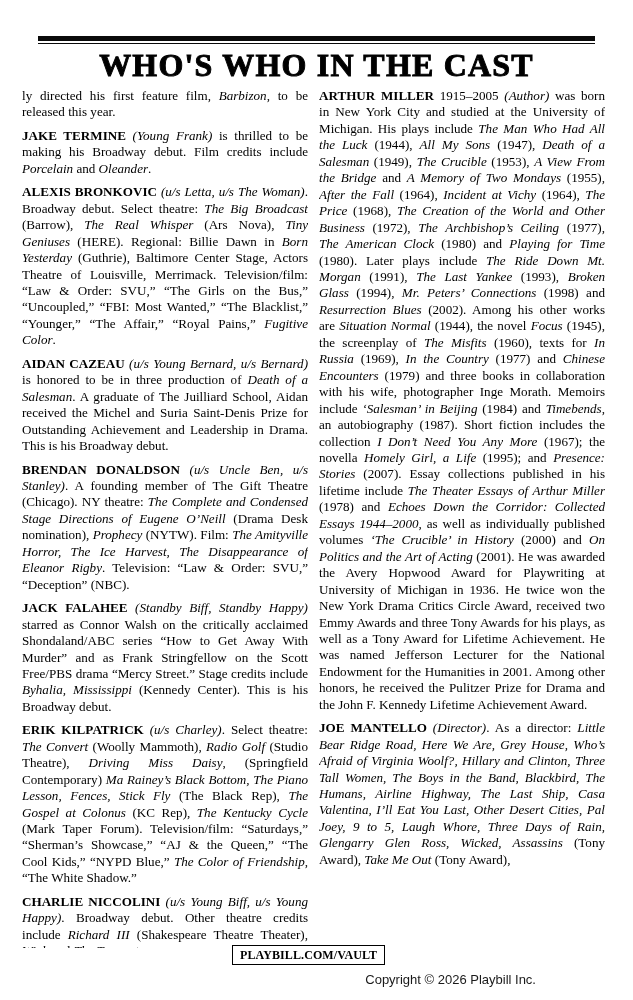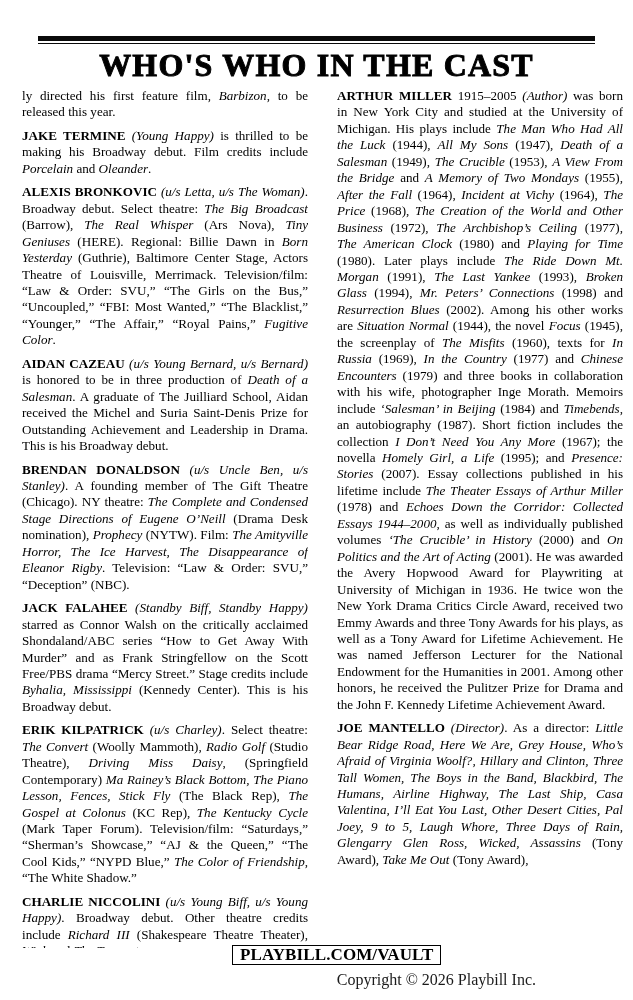--- a/index.html
+++ b/index.html
@@ -64,21 +64,21 @@
   }
 
   
   .columns {
     position: absolute;
     left: 22px;
     top: 88px;
     width: 589px;
     height: 860px;
     display: flex;
-    gap: 29px;
+    gap: 11px;
   }
   .col {
     width: 286px;
     flex: 0 0 286px;
     font-size: 13.1px;
     line-height: 16.45px;
     text-align: justify;
     text-justify: inter-word;
     hyphens: none;
     overflow: hidden;
@@ -102,33 +102,33 @@
 
   
   .vault-badge {
     position: absolute;
     left: 232px;
     top: 945px;
     border: 1.5px solid #000;
     padding: 1.5px 7px 2px 7px;
     font-family: "Liberation Serif", "DejaVu Serif", serif;
     font-weight: bold;
-    font-size: 17px;
+    font-size: 12px;
     line-height: 14px;
     letter-spacing: 0.1px;
     background: #fff;
     white-space: nowrap;
   }
 
   .copyright {
     position: absolute;
     right: 10px;
     top: 972px;
-    font-family: Liberation Serif, serif;
-    font-size: 16px;
+    font-family: Liberation Sans, sans-serif;
+    font-size: 13px;
     line-height: 15px;
     color: #1a1a1a;
     white-space: nowrap;
   }
 </style>
 </head>
 <body>
 
 <div class="page">
 
@@ -139,21 +139,21 @@
   </div>
 
   <div class="masthead">WHO'S WHO IN THE CAST</div>
 
   <div class="columns">
 
     <div class="col">
 
       <p><span>ly directed his first feature film, </span><span class="it">Barbizon</span><span>, to be released this year.</span></p>
 
-      <p><span class="nm">JAKE TERMINE</span> <span class="it">(Young Happy)</span><span> is thrilled to be making his Broadway debut. Film credits include </span><span class="it">Porcelain</span><span> and </span><span class="it">Oleander</span><span>.</span></p>
+      <p><span class="nm">JAKE TERMINE</span> <span class="it">(Young Frank)</span><span> is thrilled to be making his Broadway debut. Film credits include </span><span class="it">Porcelain</span><span> and </span><span class="it">Oleander</span><span>.</span></p>
 
       <p><span class="nm">ALEXIS BRONKOVIC</span> <span class="it">(u/s Letta, u/s The Woman)</span><span>. Broadway debut. Select theatre: </span><span class="it">The Big Broadcast</span><span> (Barrow), </span><span class="it">The Real Whisper</span><span> (Ars Nova), </span><span class="it">Tiny Geniuses</span><span> (HERE). Regional: Billie Dawn in </span><span class="it">Born Yesterday</span><span> (Guthrie), Baltimore Center Stage, Actors Theatre of Louisville, Merrimack. Television/film: “Law &amp; Order: SVU,” “The Girls on the Bus,” “Uncoupled,” “FBI: Most Wanted,” “The Blacklist,” “Younger,” “The Affair,” “Royal Pains,” </span><span class="it">Fugitive Color</span><span>.</span></p>
 
       <p><span class="nm">AIDAN CAZEAU</span> <span class="it">(u/s Young Bernard, u/s Bernard)</span><span> is honored to be in three production of </span><span class="it">Death of a Salesman</span><span>. A graduate of The Juilliard School, Aidan received the Michel and Suria Saint-Denis Prize for Outstanding Achievement and Leadership in Drama. This is his Broadway debut.</span></p>
 
       <p><span class="nm">BRENDAN DONALDSON</span> <span class="it">(u/s Uncle Ben, u/s Stanley)</span><span>. A founding member of The Gift Theatre (Chicago). NY theatre: </span><span class="it">The Complete and Condensed Stage Directions of Eugene O’Neill</span><span> (Drama Desk nomination), </span><span class="it">Prophecy</span><span> (NYTW). Film: </span><span class="it">The Amityville Horror, The Ice Harvest, The Disappearance of Eleanor Rigby</span><span>. Television: “Law &amp; Order: SVU,” “Deception” (NBC).</span></p>
 
       <p><span class="nm">JACK FALAHEE</span> <span class="it">(Standby Biff, Standby Happy)</span><span> starred as Connor Walsh on the critically acclaimed Shondaland/ABC series “How to Get Away With Murder” and as Frank Stringfellow on the Scott Free/PBS drama “Mercy Street.” Stage credits include </span><span class="it">Byhalia, Mississippi</span><span> (Kennedy Center). This is his Broadway debut.</span></p>
 
       <p><span class="nm">ERIK KILPATRICK</span> <span class="it">(u/s Charley)</span><span>. Select theatre: </span><span class="it">The Convert</span><span> (Woolly Mammoth), </span><span class="it">Radio Golf</span><span> (Studio Theatre), </span><span class="it">Driving Miss Daisy</span><span>, (Springfield Contemporary) </span><span class="it">Ma Rainey’s Black Bottom, The Piano Lesson, Fences, Stick Fly</span><span> (The Black Rep), </span><span class="it">The Gospel at Colonus</span><span> (KC Rep), </span><span class="it">The Kentucky Cycle</span><span> (Mark Taper Forum). Television/film: “Saturdays,” “Sherman’s Showcase,” “AJ &amp; the Queen,” “The Cool Kids,” “NYPD Blue,” </span><span class="it">The Color of Friendship</span><span>, “The White Shadow.”</span></p>

